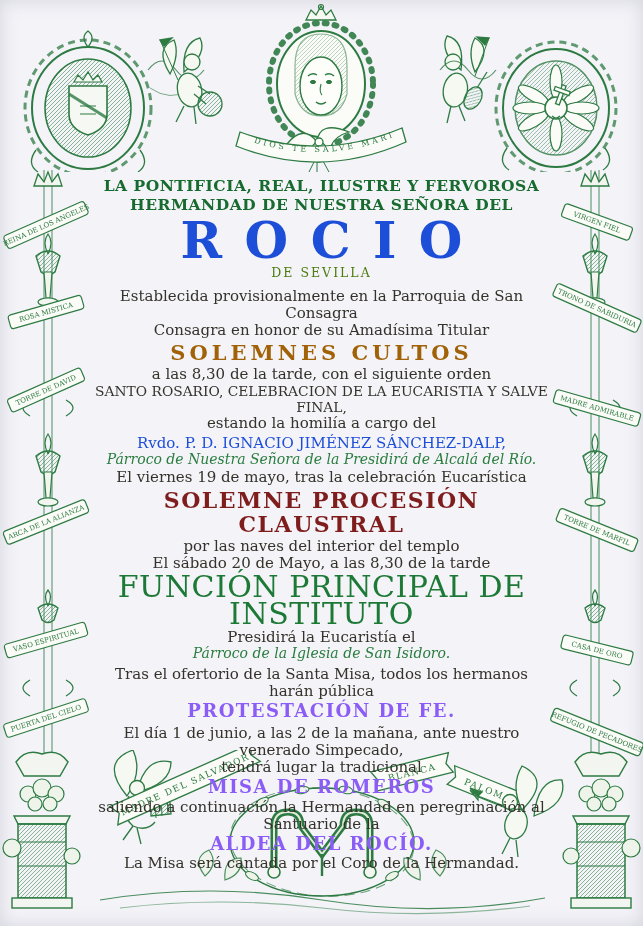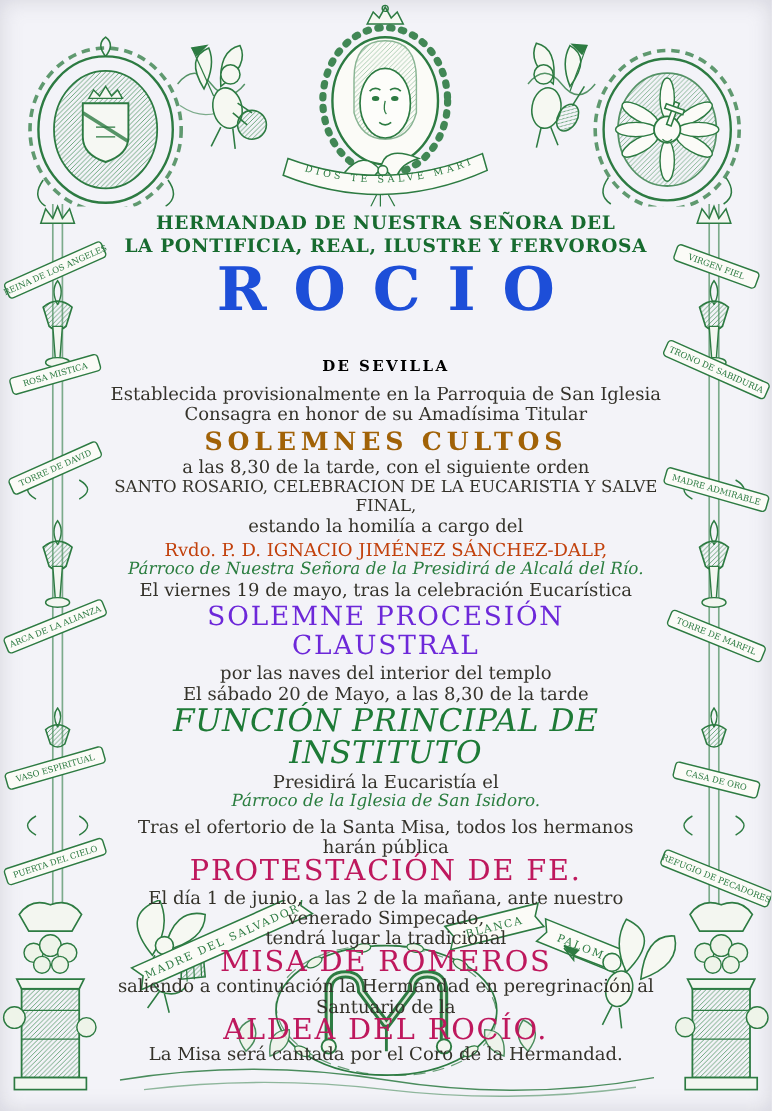--- a/index.html
+++ b/index.html
@@ -5,29 +5,29 @@
   html,body{margin:0;padding:0;}
   body{background:#e9e9ee;font-family:"DejaVu Serif","Liberation Serif",serif;}
   #poster{position:relative;width:643px;height:926px;margin:0 auto;background:#f3f3f8;overflow:hidden;
           box-shadow:inset 0 0 18px rgba(120,120,140,.25);color:#2d7b42;}
   svg{display:block;}
   .band{position:absolute;}
   
   #textcol{position:absolute;left:92px;right:92px;top:176px;text-align:center;z-index:5;}
   .gb{color:#176b2f;font-weight:bold;font-size:15.5px;line-height:19px;letter-spacing:.5px;}
   .title{color:#1d4ed8;font-weight:bold;font-size:50px;line-height:50px;letter-spacing:.45em;padding-left:.45em;margin-top:2px;}
-  .subtitle{color:#000000;font-weight:bold;font-size:12.5px;line-height:14px;letter-spacing:2px;margin-bottom:8px;margin-top:32px;}
+  .subtitle{color:#4d7c0f;font-weight:normal;font-size:12.5px;line-height:14px;letter-spacing:2px;margin-bottom:8px;}
   .dk{color:#34322a;font-size:15px;line-height:17px;}
   .dk-s{color:#34322a;font-size:13.8px;line-height:16px;}
   .gn-lg{color:#a16207;font-weight:bold;font-size:21px;line-height:23px;letter-spacing:4px;margin:2px 0;}
-  .gn-lg2{color:#6d28d9;font-weight:normal;font-size:22px;line-height:24px;letter-spacing:1.5px;margin:2px 0;}
-  .gn-xl{color:#1d7a36;font-size:26px;line-height:27px;letter-spacing:.5px;margin:1px 0;font-style:italic;}
-  .gn-name{color:#c2410c;font-size:15px;line-height:18px;text-align:center;}
+  .gn-lg2{color:#7f1d1d;font-weight:bold;font-size:22px;line-height:24px;letter-spacing:1.5px;margin:2px 0;}
+  .gn-xl{color:#1d7a36;font-size:30px;line-height:27px;letter-spacing:.5px;margin:1px 0;}
+  .gn-name{color:#1d4ed8;font-size:15px;line-height:18px;text-align:center;}
   .gn-it{color:#2a7d3f;font-style:italic;font-size:14px;line-height:15px;}
-  .gn-md{color:#be185d;font-weight:normal;font-size:24px;line-height:19px;letter-spacing:1.5px;margin:1px 0;}
+  .gn-md{color:#8b5cf6;font-weight:bold;font-size:18px;line-height:19px;letter-spacing:1.5px;margin:1px 0;}
   .mt2{margin-top:2px;}.mt3{margin-top:3px;}.mt5{margin-top:5px;}
   .eng{color:#2d7b42;}
 </style>
 </head>
 <body>
 
 <div id="poster">
 
   <div class="band eng" style="left:0;top:0;width:643px;height:172px;">
     <svg width="643" height="172" viewBox="0 0 643 172">
@@ -336,26 +336,26 @@
       <g stroke="#2d7b42" fill="none" stroke-width="1.2" opacity=".85">
         <path d="M100,150 Q210,132 322,150 T545,148"></path>
         <path d="M120,158 Q220,146 322,158 T530,156" opacity=".6"></path>
         <path d="M205,126 q-14,-18 4,-26 q10,14 -4,26z M225,130 q-2,-22 16,-22 q2,16 -16,22z" fill="#eef4e9"></path>
         <path d="M440,126 q14,-18 -4,-26 q-10,14 4,26z M420,130 q2,-22 -16,-22 q-2,16 16,22z" fill="#eef4e9"></path>
       </g>
     </svg>
   </div>
 
   <div id="textcol">
+    <div class="gb">LA PONTIFICIA, REAL, ILUSTRE Y FERVOROSA</div>
     <div class="gb">HERMANDAD DE NUESTRA SEÑORA DEL</div>
-    <div class="gb">LA PONTIFICIA, REAL, ILUSTRE Y FERVOROSA</div>
     <div class="title">ROCIO</div>
     <div class="subtitle">DE SEVILLA</div>
 
-    <div class="dk">Establecida provisionalmente en la Parroquia de San Iglesia</div>
+    <div class="dk">Establecida provisionalmente en la Parroquia de San Consagra</div>
     <div class="dk">Consagra en honor de su Amadísima Titular</div>
     <div class="gn-lg">SOLEMNES CULTOS</div>
     <div class="dk">a las 8,30 de la tarde, con el siguiente orden</div>
     <div class="dk-s">SANTO ROSARIO, CELEBRACION DE LA EUCARISTIA Y SALVE FINAL,</div>
     <div class="dk">estando la homilía a cargo del</div>
     <div class="gn-name mt2">Rvdo. P. D. IGNACIO JIMÉNEZ SÁNCHEZ-DALP,</div>
     <div class="gn-it">Párroco de Nuestra Señora de la Presidirá de Alcalá del Río.</div>
     <div class="dk mt2">El viernes 19 de mayo, tras la celebración Eucarística</div>
     <div class="gn-lg2">SOLEMNE PROCESIÓN CLAUSTRAL</div>
     <div class="dk">por las naves del interior del templo</div>

